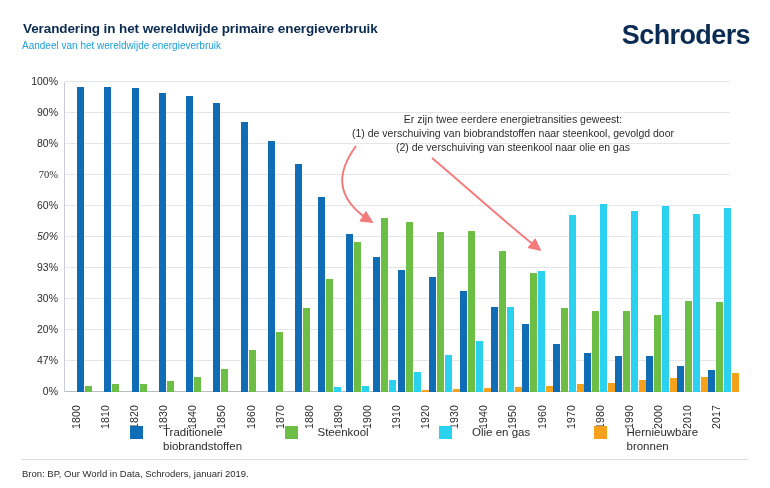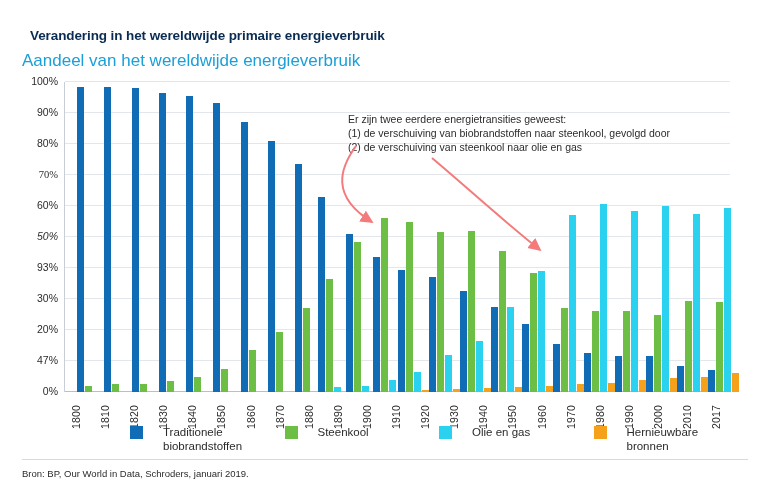--- a/index.html
+++ b/index.html
@@ -25,24 +25,24 @@
     position: absolute;
     left: 22px;
     top: 20px;
     width: 726px;
   }
   .title {
     font-size: 13.5px;
     font-weight: bold;
     color: #0a2b52;
     letter-spacing: -0.1px;
-    margin: 8px;
+    margin: 1px;
   }
   .subtitle {
-    font-size: 17px;
+    font-size: 10px;
     color: #1b9fd8;
     margin: 4px 0 12px 0;
   }
   .brand {
     position: absolute;
     right: 20px;
     top: 20px;
     font-size: 27px;
     font-weight: bold;
     color: #0a2b52;
@@ -138,20 +138,21 @@
   }
   
   .annotation {
     position: absolute;
     left: 348px;
     top: 112px;
     width: 330px;
     font-size: 10.5px;
     line-height: 1.35;
     color: #2b2b2b;
+    text-align: center;
   }
   .arrows {
     position: absolute;
     left: 0;
     top: 0;
     width: 770px;
     height: 488px;
     pointer-events: none;
   }
   
@@ -199,20 +200,21 @@
 </style>
 </head>
 <body>
 
 <div class="page">
 
   <div class="header">
     <div class="title">Verandering in het wereldwijde primaire energieverbruik</div>
     <div class="subtitle">Aandeel van het wereldwijde energieverbruik</div>
   </div>
+  <div class="brand">Schroders</div>
 
   <div class="chart-wrap">
     <div class="plot" id="plot">
         <div class="gridline base" style="bottom: 0px;">
           <span class="ytick">0%</span>
         </div>
         <div class="gridline" style="bottom: 31px;">
           <span class="ytick">47%</span>
         </div>
         <div class="gridline" style="bottom: 62px;">

